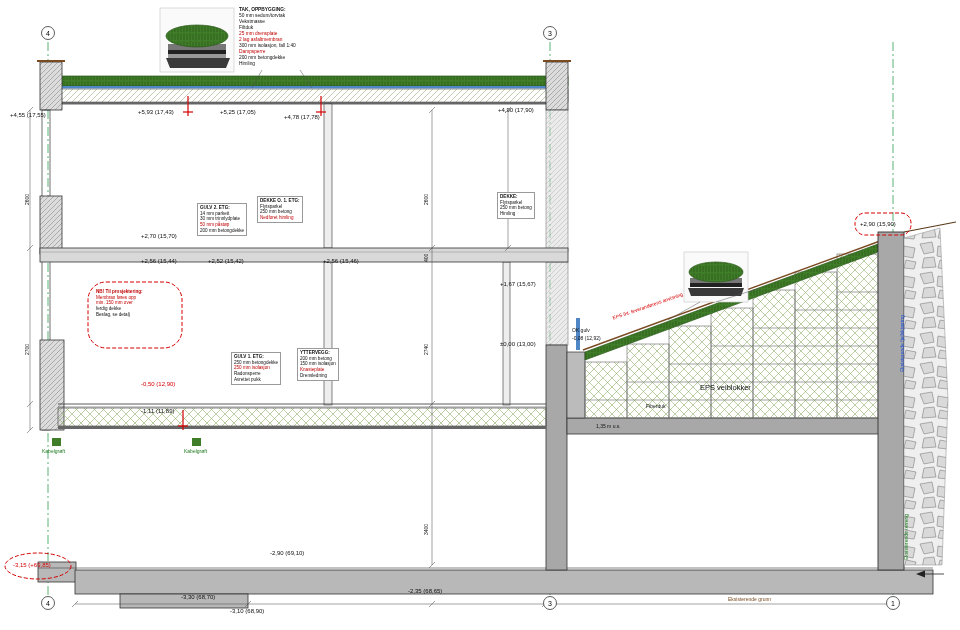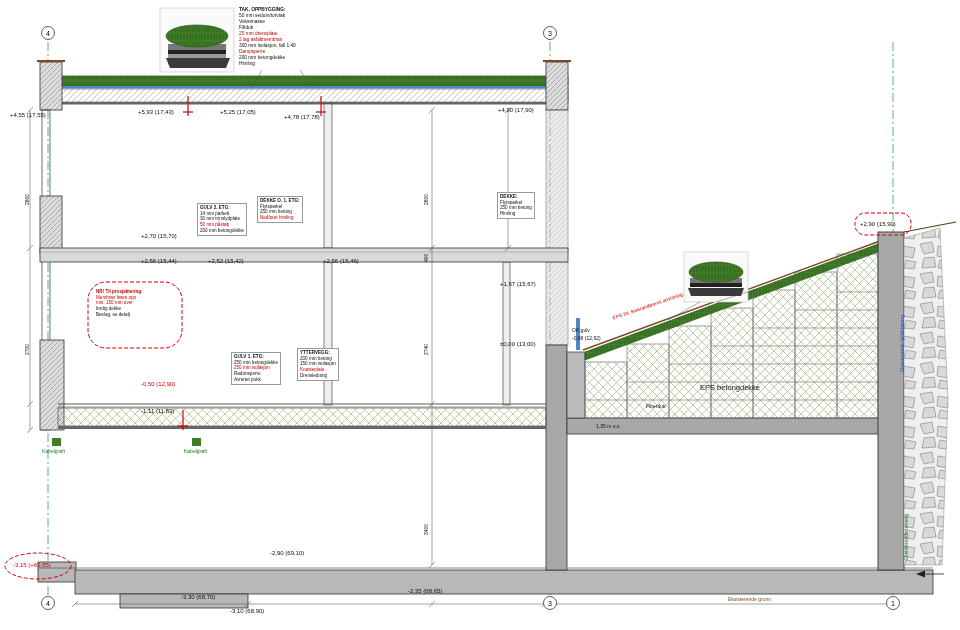--- a/index.html
+++ b/index.html
@@ -242,21 +242,21 @@
 <div class="lb red" style="left:141px;top:381px">-0,50 (12,90)</div>
 <div class="lb" style="left:141px;top:408px">-1,11 (11,89)</div>
 <div class="lb red" style="left:13px;top:562px">-3,15 (+69,85)</div>
 <div class="lb" style="left:860px;top:221px">+2,90 (15,90)</div>
 <div class="lb" style="left:270px;top:550px">-2,90 (69,10)</div>
 <div class="lb" style="left:181px;top:594px">-3,30 (68,70)</div>
 <div class="lb" style="left:230px;top:608px">-3,10 (68,90)</div>
 <div class="lb" style="left:408px;top:588px">-2,35 (68,65)</div>
 <div class="lb sm" style="left:572px;top:336px">-0,08 (12,92)</div>
 <div class="lb sm" style="left:596px;top:424px">1,35 m u.s.</div>
-<div class="lb big" style="left:700px;top:384px">EPS betongdekke</div>
+<div class="lb big" style="left:700px;top:384px">EPS veiblokker</div>
 <div class="lb red sm tilt" style="left:612px;top:316px">EPS iht. leverandørens anvisning</div>
 <div class="lb blue sm rot" style="left:900px;top:372px">Eksisterende fjellskjæring</div>
 <div class="lb green sm rot" style="left:904px;top:560px">Eksisterende terreng</div>
 <div class="lb green sm" style="left:42px;top:449px">Kabelgrøft</div>
 <div class="lb green sm" style="left:184px;top:449px">Kabelgrøft</div>
 <div class="lb brown sm" style="left:728px;top:597px">Eksisterende grunn</div>
 <div class="lb sm" style="left:572px;top:328px">OK gulv</div>
 <div class="lb sm rot" style="left:424px;top:205px">2600</div>
 <div class="lb sm rot" style="left:424px;top:355px">2740</div>
 <div class="lb sm rot" style="left:424px;top:535px">3400</div>

